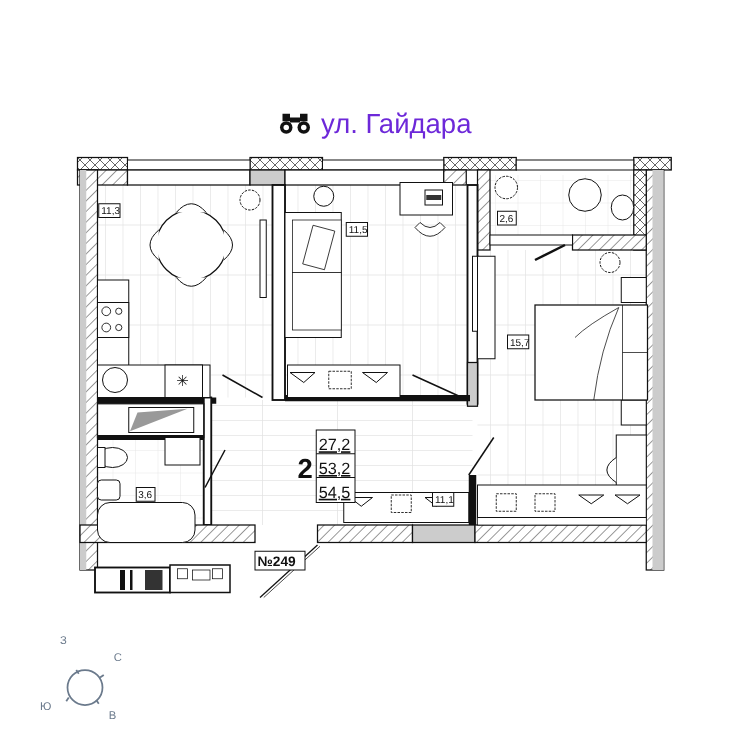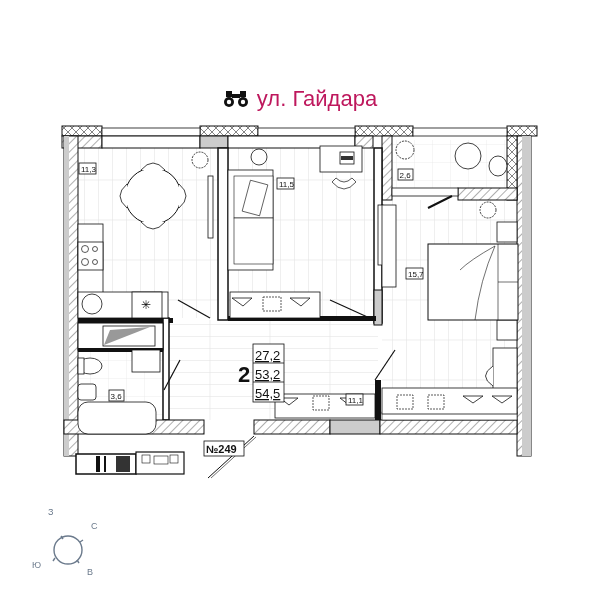--- a/index.html
+++ b/index.html
@@ -1,17 +1,17 @@
 <!DOCTYPE html>
 <html><head>
 <meta charset="utf-8">
 <style>
   html, body { margin: 0; padding: 0; background: #ffffff; }
   body { width: 600px; height: 600px; position: relative; overflow: hidden; font-family: "Liberation Sans", sans-serif; }
-  .title { position: absolute; left: 0; top: 86px; width: 600px; text-align: center; font-size: 22px; color: #be185d; display: flex; justify-content: center; align-items: center; gap: 8px; }
+  .title { position: absolute; left: 0; top: 86px; width: 600px; text-align: center; font-size: 22px; color: #6d28d9; display: flex; justify-content: center; align-items: center; gap: 8px; }
   .title .icon { display: inline-block; width: 26px; height: 20px; }
   svg.plan { position: absolute; left: 0; top: 0; }
   .lbl { font-family: "Liberation Sans", sans-serif; font-size: 8px; fill: #111; }
   .big { font-family: "Liberation Sans", sans-serif; font-weight: bold; fill: #111; }
   .compass { position: absolute; left: 35px; top: 500px; width: 80px; height: 80px; }
   .compass span { position: absolute; font-size: 9px; color: #6b7a8c; }
 </style>
 </head>
 <body>
 

